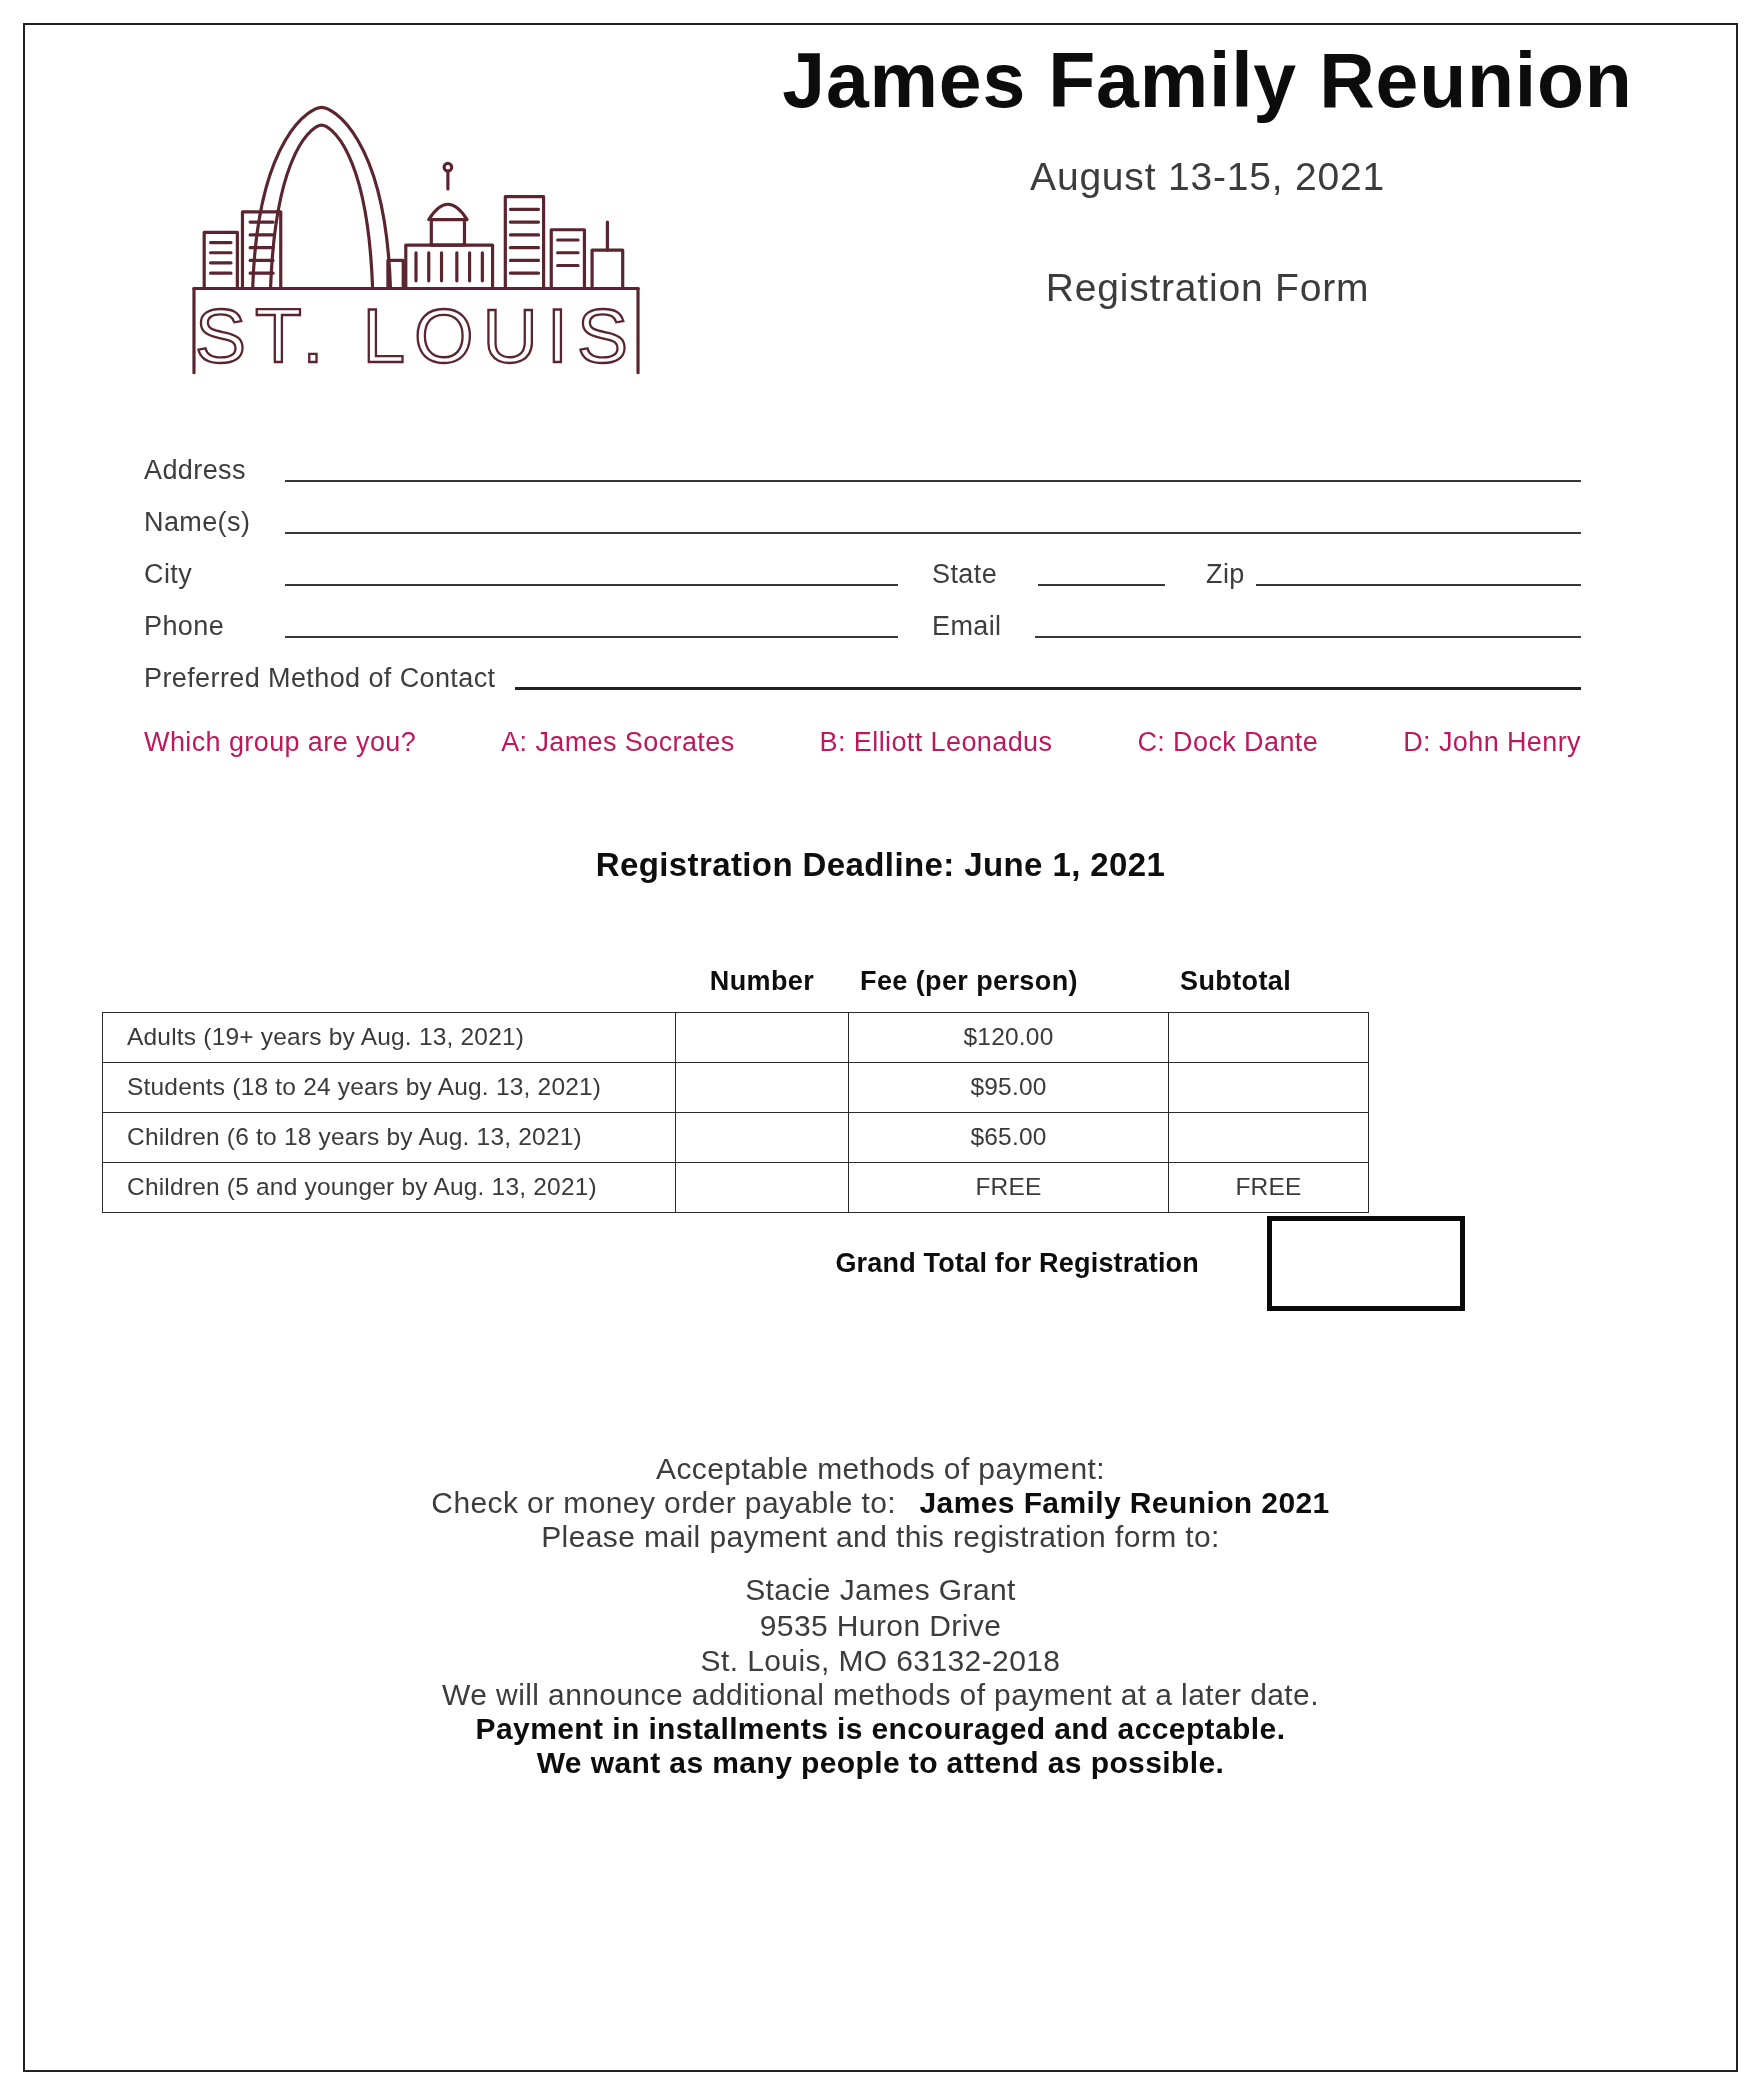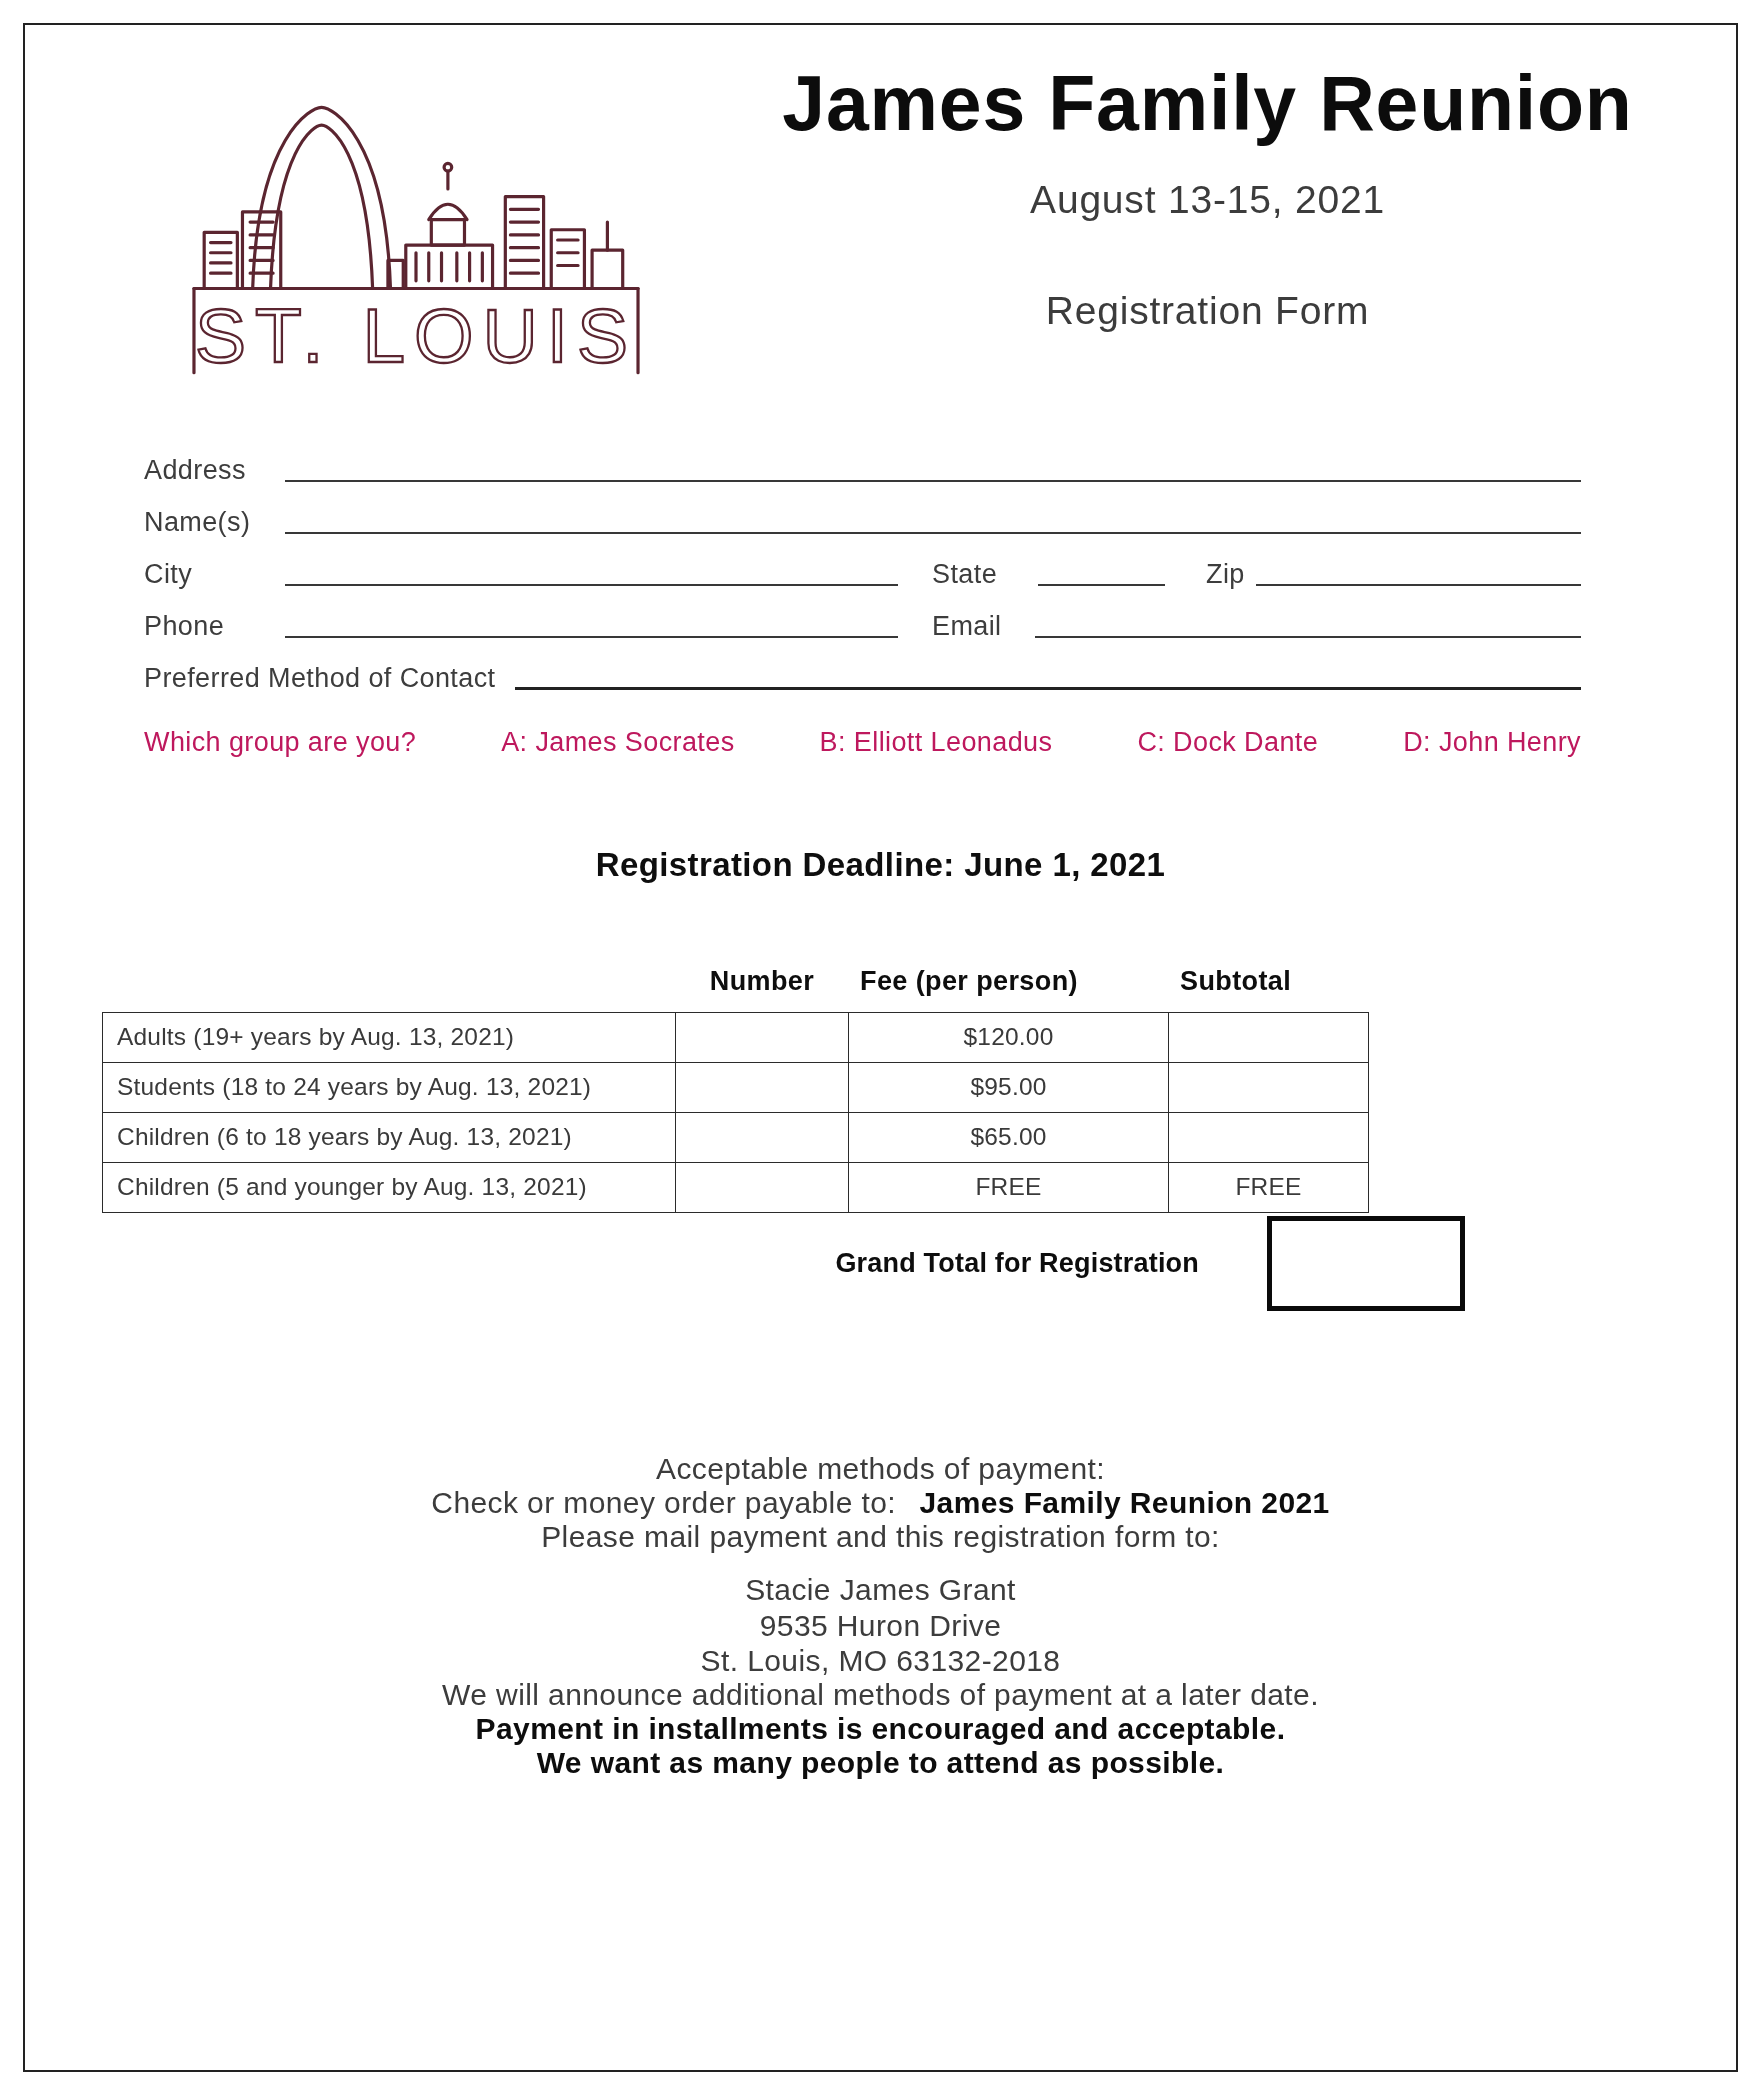--- a/index.html
+++ b/index.html
@@ -2,21 +2,21 @@
 <html style="font-size:13px"><head>
 <meta charset="utf-8">
 <style>
   html,body{margin:0;padding:0;background:#ffffff;}
   body{width:1761px;height:2095px;position:relative;font-family:"Liberation Sans",sans-serif;color:#3a3a3a;}
   .page{position:absolute;left:23px;top:23px;right:23px;bottom:23px;border:2.5px solid #222;background:#fff;overflow:hidden;}
 
   
   .header{position:relative;height:376px;}
   .logo{position:absolute;left:160px;top:44px;width:462px;height:319px;}
-  .head-right{position:absolute;left:712px;top:38px;width:941px;text-align:center;}
+  .head-right{position:absolute;left:712px;top:15px;width:941px;text-align:center;}
   .title{font-size:77px;font-weight:bold;color:#0c0c0c;letter-spacing:0.8px;line-height:1.05;}
   .dates{font-size:39px;color:#3c3c3c;margin-top:34px;letter-spacing:0.8px;}
   .formname{font-size:39px;color:#3c3c3c;margin-top:67px;letter-spacing:0.8px;}
 
   
   .formwrap{padding:0 155px 0 119px;margin-top:33px;}
   .frow{display:flex;align-items:flex-end;height:52px;font-size:27px;color:#3d3d3d;letter-spacing:0.4px;}
   .flabel{white-space:nowrap;line-height:1;padding-bottom:1.6px;}
   .lw{width:141px;flex:none;}
   .uline{height:1.6px;background:#383838;margin-bottom:4.1px;flex:none;}
@@ -31,21 +31,21 @@
   
   .tablewrap{margin-top:72px;margin-left:77px;width:1267px;}
   table.fees{border-collapse:collapse;table-layout:fixed;width:100%;}
   table.fees col:nth-child(1){width:573px;}
   table.fees col:nth-child(2){width:173px;}
   table.fees col:nth-child(3){width:320px;}
   table.fees col:nth-child(4){width:200px;}
   table.fees th{border:none;font-weight:bold;font-size:27px;color:#0e0e0e;height:51px;vertical-align:middle;text-align:left;padding:0 0 4.9px 11.5px;letter-spacing:0.4px;}
   table.fees th.num{text-align:center;padding-left:0;}
   table.fees td{border:1.6px solid #2b2b2b;font-size:24.5px;color:#3a3a3a;height:47px;vertical-align:middle;letter-spacing:0.2px;}
-  td.cat{padding-left:14px;}
+  td.cat{padding-left:24px;}
   td.money{text-align:center;color:#2a2a2a;}
 
   .grandrow{display:flex;align-items:center;margin-top:3.3px;margin-left:173px;width:1267px;gap:30px;}
   .grandlabel{flex:1;text-align:right;font-size:27px;font-weight:bold;color:#0d0d0d;padding-right:38px;letter-spacing:0.2px;}
   .grandbox{width:188px;height:85px;border:5.7px solid #0a0a0a;background:#fff;flex:none;}
 
   
   .pay{margin-top:141px;text-align:center;font-size:30px;color:#3c3c3c;letter-spacing:0.4px;}
   .pay .line{margin:0 auto;}
   .checkline{margin-top:46px;}

